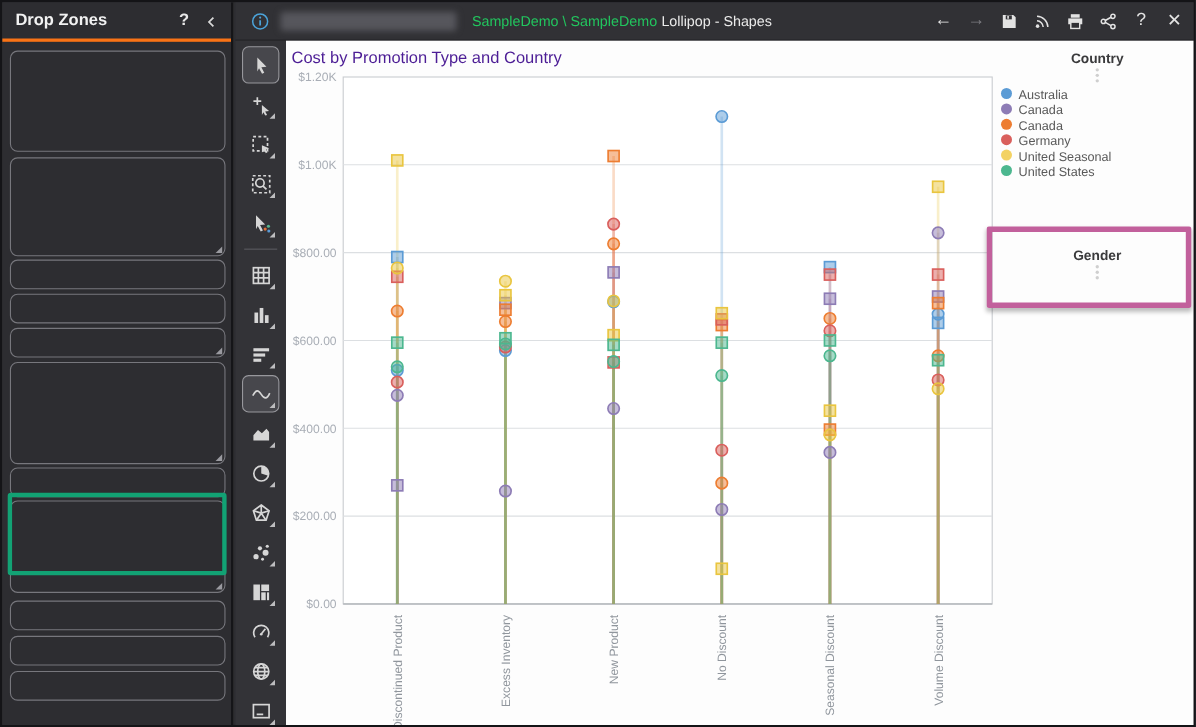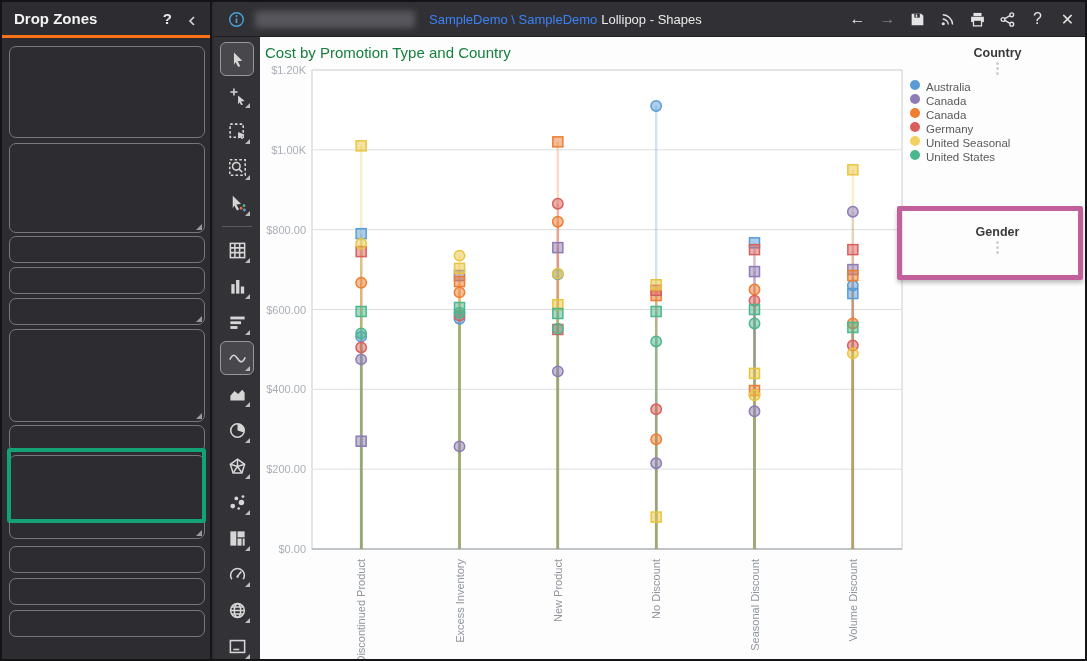--- a/index.html
+++ b/index.html
@@ -14,36 +14,36 @@
   .section{position:absolute;left:7px;width:196px;border:1px solid #77777d;border-radius:7px;background:#2d2d31;}
   .kebab{width:14px;height:16px;display:flex;flex-direction:column;align-items:center;justify-content:center;gap:2px;cursor:pointer;}
   .kebab i{width:3px;height:3px;border-radius:50%;background:#cfcfcf;display:block;}
   .corner:after{content:"";position:absolute;right:2px;bottom:2px;border-style:solid;border-width:0 0 6px 6px;border-color:transparent transparent #9a9aa0 transparent;}
   .green-box{position:absolute;left:5px;top:446px;width:199px;height:75px;border:4px solid #12a274;border-radius:3px;pointer-events:none;}
   
   .topbar{position:absolute;left:212px;top:0;width:875px;height:35px;background:#313135;display:flex;align-items:center;border-bottom:1px solid #202023;}
   .tb-info{width:17px;height:17px;margin-left:14px;color:#4ba3d9;flex:0 0 auto;}
   .tb-info svg{width:100%;height:100%;display:block;}
   .tb-blur{width:160px;height:17px;margin-left:10px;background:#56565c;border-radius:2px;filter:blur(3px);flex:0 0 auto;}
-  .tb-title{color:#3b82f6;font-size:13px;margin-left:14px;white-space:nowrap;}
+  .tb-title{color:#22c55e;font-size:13px;margin-left:14px;white-space:nowrap;}
   .tb-doc{position:absolute;left:0;right:0;text-align:center;color:#eaeaea;font-size:13px;pointer-events:none;}
   .tb-icons{margin-left:auto;display:flex;align-items:center;gap:11px;padding-right:12px;z-index:2;}
   .tb-ic{width:19px;height:19px;color:#e3e3e3;display:flex;align-items:center;justify-content:center;font-size:16px;cursor:pointer;}
   .tb-ic svg{width:17px;height:17px;display:block;}
   .tb-ic.disabled{color:#7c7c80;}
   
   .toolbar{position:absolute;left:212px;top:35px;width:46px;height:626px;background:#333337;display:flex;flex-direction:column;align-items:center;padding-top:4px;}
   .tool{position:relative;width:34px;height:34px;margin:1px 0;color:#d6d6d6;display:flex;align-items:center;justify-content:center;cursor:pointer;border:1px solid transparent;border-radius:6px;flex:0 0 auto;}
   .tool svg{width:19px;height:19px;display:block;}
   .tool.selected{background:#47474c;border-color:#97979c;}
   .tool .sub{position:absolute;right:3px;bottom:3px;border-style:solid;border-width:0 0 5px 5px;border-color:transparent transparent #bdbdbf transparent;}
   .tdivider{width:30px;height:1px;background:#5b5b60;margin:5px 0;flex:0 0 auto;}
   
   .canvas{position:absolute;left:258px;top:35px;width:826px;height:624px;background:#fdfdfd;}
-  .chart-title{position:absolute;left:5px;top:7px;font-size:15px;color:#15803d;}
+  .chart-title{position:absolute;left:5px;top:7px;font-size:15px;color:#4c1d95;}
   #chart{position:absolute;left:0;top:0;}
   .legend{position:absolute;width:175px;}
   .lg-head{display:flex;align-items:center;flex-direction:column;}
   .lg-title{font-size:12.5px;font-weight:bold;color:#3a3a3c;flex:1;}
   .lg-items{margin-top:4px;}
   .lg-item{display:flex;align-items:flex-start;height:14px;margin-bottom:0px;cursor:pointer;}
   .lg-sw{width:10px;height:10px;border-radius:50%;margin-right:6px;flex:0 0 auto;}
   .lg-sw.square{border-radius:1px;}
   .lg-label{font-size:11.5px;color:#595959;white-space:nowrap;line-height:14px;}
   .pink-box{position:absolute;left:637px;top:169px;width:186px;height:74px;border:5px solid #c2609c;border-radius:2px;box-shadow:0 3px 4px rgba(0,0,0,.25);pointer-events:none;}

